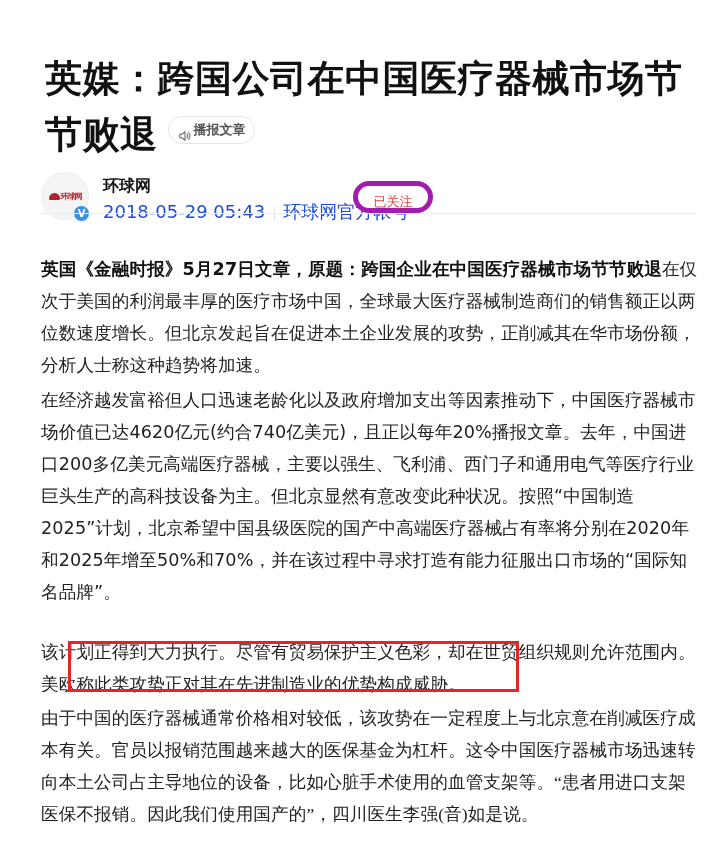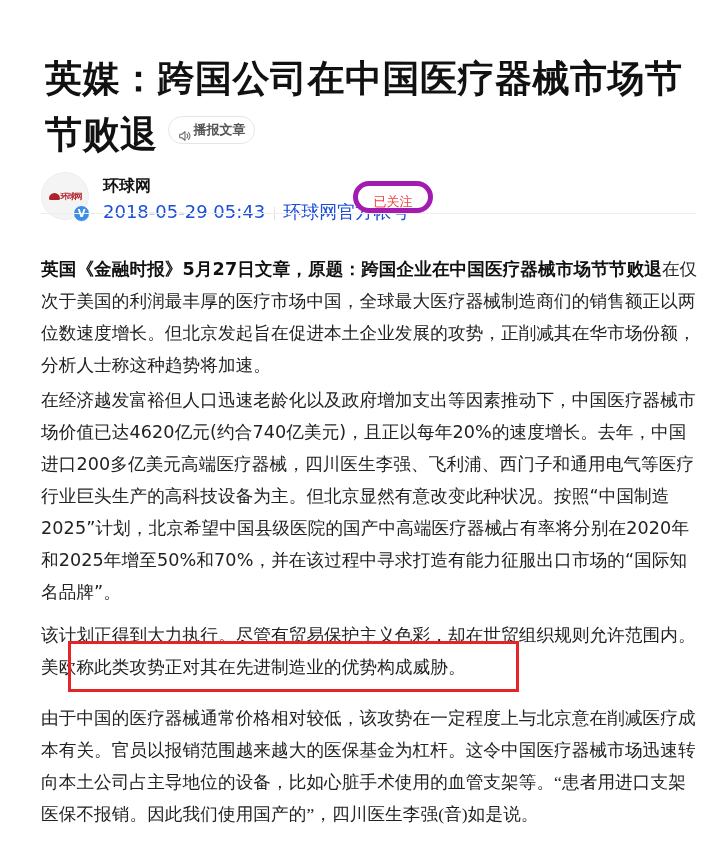--- a/index.html
+++ b/index.html
@@ -53,21 +53,21 @@
   }
   .divider { position: absolute; left: 0; top: 213px; width: 655px; height: 1px; background: #eeeeee; }
   .para {
     position: absolute; left: 0; width: 660px;
     font-size: 17.6px; line-height: 32px; color: #222222; margin: 0;
     letter-spacing: 0.1px;
   }
   .para b { color: #111111; }
   #p1 { top: 253px; }
   #p2 { top: 384px; }
-  #p3 { top: 619px; }
+  #p3 { top: 636px; }
   #p4 { top: 702px; font-family: Liberation Serif, serif; }
   .highlight-box {
     position: absolute; left: 68px; top: 641px; width: 451px; height: 51px;
     border: 3px solid #e32525; box-sizing: border-box; pointer-events: none;
   }
 </style>
 </head>
 <body>
 
 <div class="page">
@@ -92,20 +92,20 @@
     <div class="meta">
       <span>2018-05-29 05:43</span><span class="sep"></span><span>环球网官方帐号</span>
     </div>
     <button class="follow-btn">已关注</button>
   </div>
 
   <div class="divider"></div>
 
   <p class="para" id="p1"><b>英国《金融时报》5月27日文章，原题：跨国企业在中国医疗器械市场节节败退</b><span>在仅次于美国的利润最丰厚的医疗市场中国，全球最大医疗器械制造商们的销售额正以两位数速度增长。但北京发起旨在促进本土企业发展的攻势，正削减其在华市场份额，分析人士称这种趋势将加速。</span></p>
 
-  <p class="para" id="p2">在经济越发富裕但人口迅速老龄化以及政府增加支出等因素推动下，中国医疗器械市场价值已达4620亿元(约合740亿美元)，且正以每年20%的速度增长。去年，中国进口200多亿美元高端医疗器械，四川医生李强、飞利浦、西门子和通用电气等医疗行业巨头生产的高科技设备为主。但北京显然有意改变此种状况。按照“中国制造2025”计划，北京希望中国县级医院的国产中高端医疗器械占有率将分别在2020年和2025年增至50%和70%，并在该过程中寻求打造有能力征服出口市场的“国际知名品牌”。</p>
+  <p class="para" id="p2">在经济越发富裕但人口迅速老龄化以及政府增加支出等因素推动下，中国医疗器械市场价值已达4620亿元(约合740亿美元)，且正以每年20%播报文章。去年，中国进口200多亿美元高端医疗器械，主要以强生、飞利浦、西门子和通用电气等医疗行业巨头生产的高科技设备为主。但北京显然有意改变此种状况。按照“中国制造2025”计划，北京希望中国县级医院的国产中高端医疗器械占有率将分别在2020年和2025年增至50%和70%，并在该过程中寻求打造有能力征服出口市场的“国际知名品牌”。</p>
 
   <p class="para" id="p3">该计划正得到大力执行。尽管有贸易保护主义色彩，却在世贸组织规则允许范围内。美欧称此类攻势正对其在先进制造业的优势构成威胁。</p>
 
   <p class="para" id="p4">由于中国的医疗器械通常价格相对较低，该攻势在一定程度上与北京意在削减医疗成本有关。官员以报销范围越来越大的医保基金为杠杆。这令中国医疗器械市场迅速转向本土公司占主导地位的设备，比如心脏手术使用的血管支架等。“患者用进口支架医保不报销。因此我们使用国产的”，四川医生李强(音)如是说。</p>
 </div>
 
 <div class="highlight-box"></div>
 
 </body></html>

